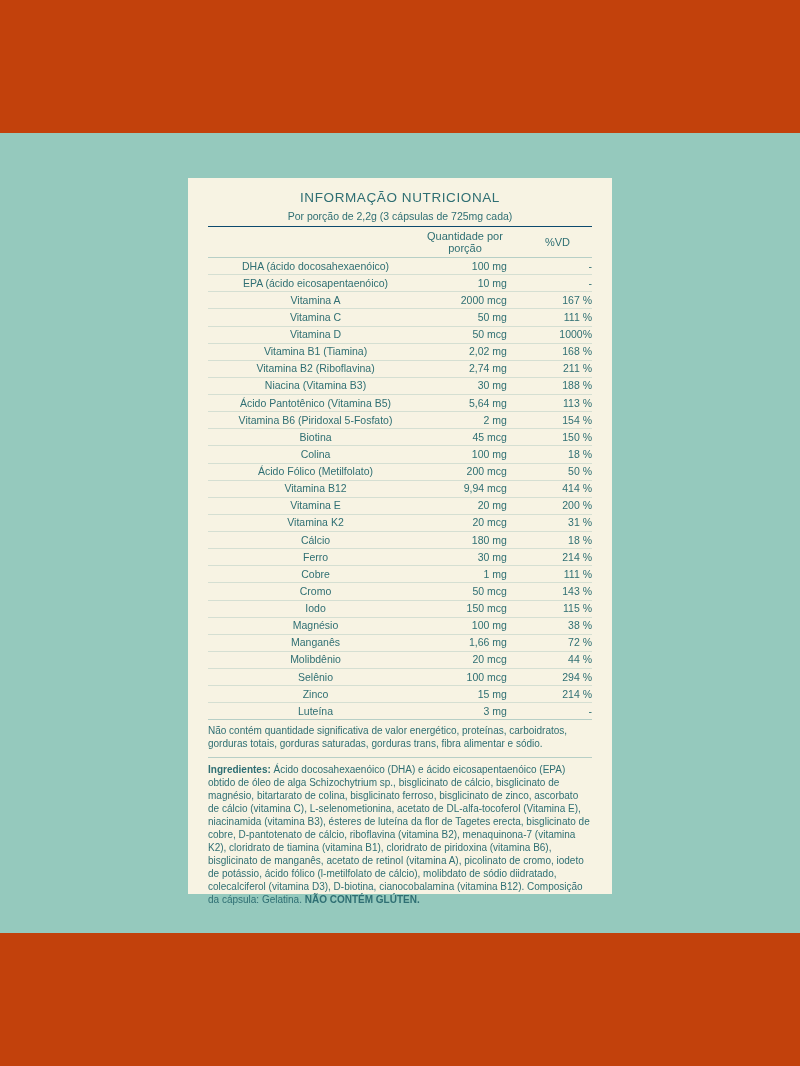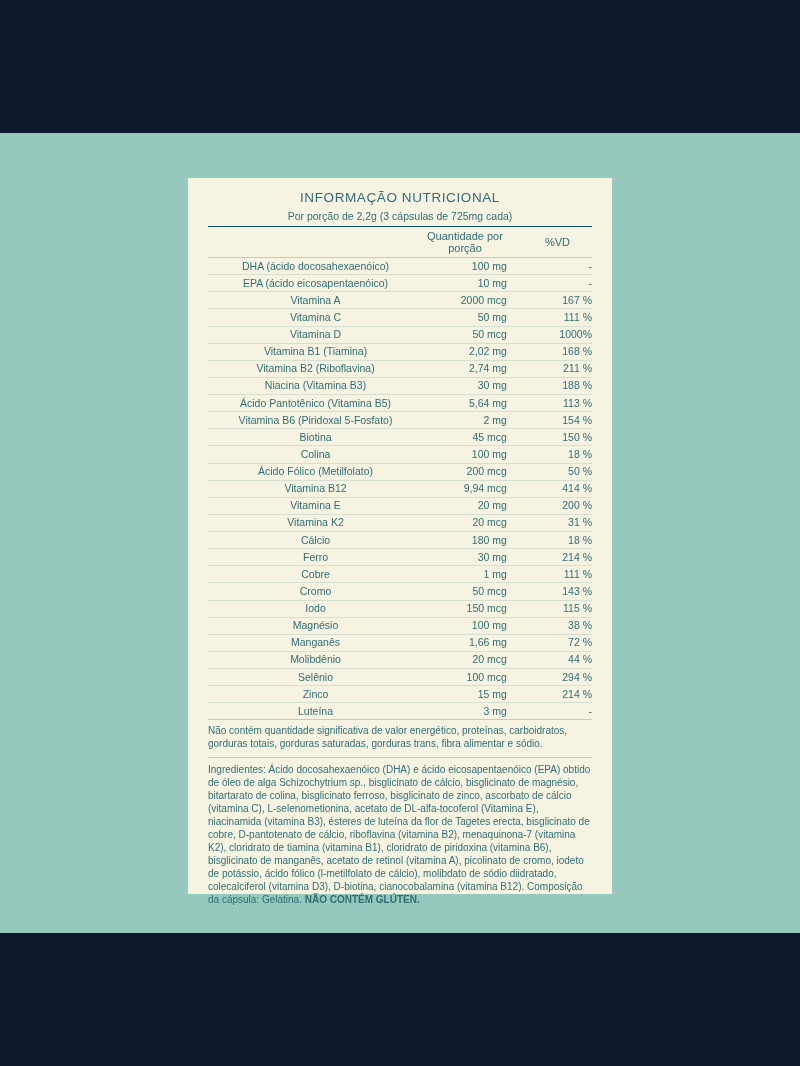--- a/index.html
+++ b/index.html
@@ -10,21 +10,21 @@
     width: 800px;
     height: 1066px;
     background: #ffffff;
     font-family: "Liberation Sans", sans-serif;
     overflow: hidden;
   }
   .page {
     position: relative;
     width: 800px;
     height: 1066px;
-    background: #0f172a;
+    background: #c2410c;
   }
   .teal-band {
     position: absolute;
     left: 0;
     top: 133px;
     width: 800px;
     height: 800px;
     background: #95c9bd;
   }
   .label-panel {
@@ -101,21 +101,21 @@
     border-bottom: 1px solid #b7cfc6;
   }
   .ingredients {
     font-size: 10px;
     line-height: 1.3;
     color: #2f6f73;
     padding-top: 5px;
     text-align: left;
   }
   .ingredients b.head {
-    font-weight: normal;
+    font-weight: bold;
     margin-top: 48px;
   }
   .ingredients b.gluten {
     font-weight: bold;
   }
 </style>
 </head>
 <body>
 
 <div class="page">

